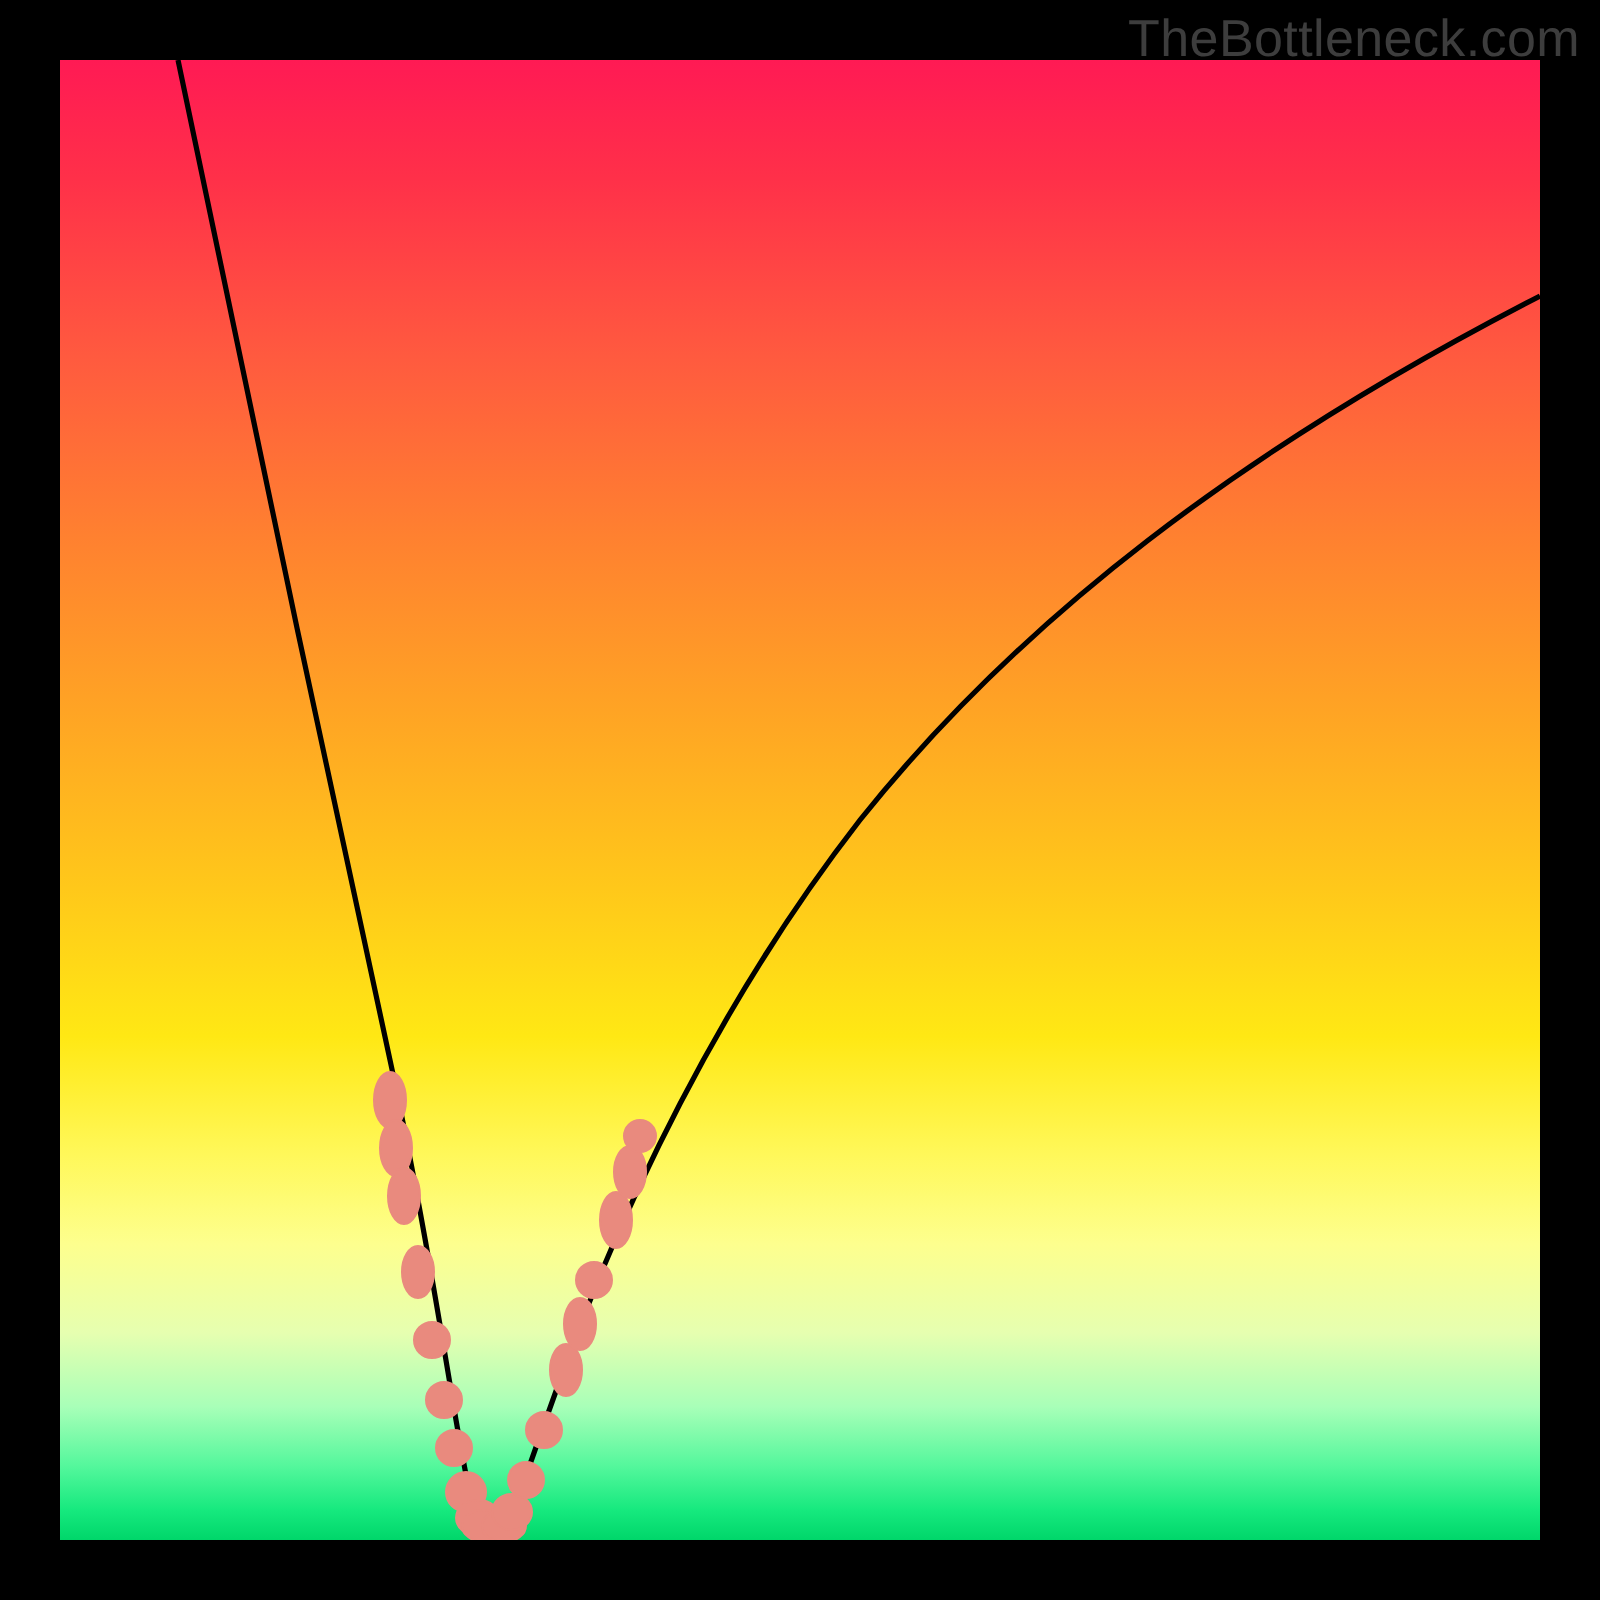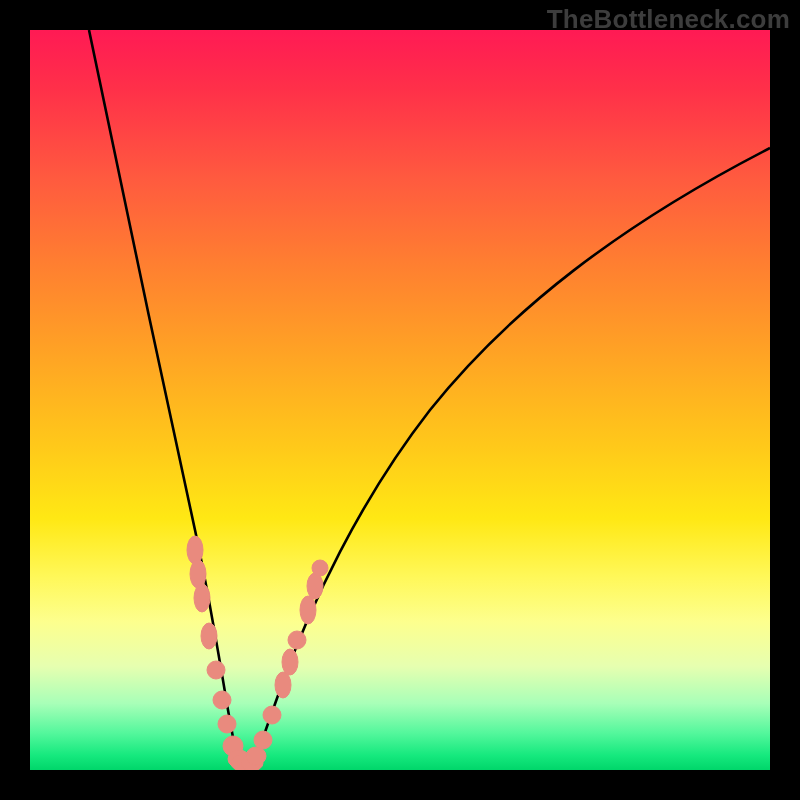--- a/index.html
+++ b/index.html
@@ -45,21 +45,21 @@
       #16e97e 98%,
       #00d66a 100%
     );
   }
   .watermark {
     position: absolute;
     top: 4px;
     right: 10px;
     color: #3d3d3d;
     font-size: 26px;
-    font-weight: 700;
+    font-weight: 400;
     letter-spacing: 0.2px;
     user-select: none;
   }
   svg.curves {
     position: absolute;
     inset: 0;
   }
 </style>
 </head>
 <body>

